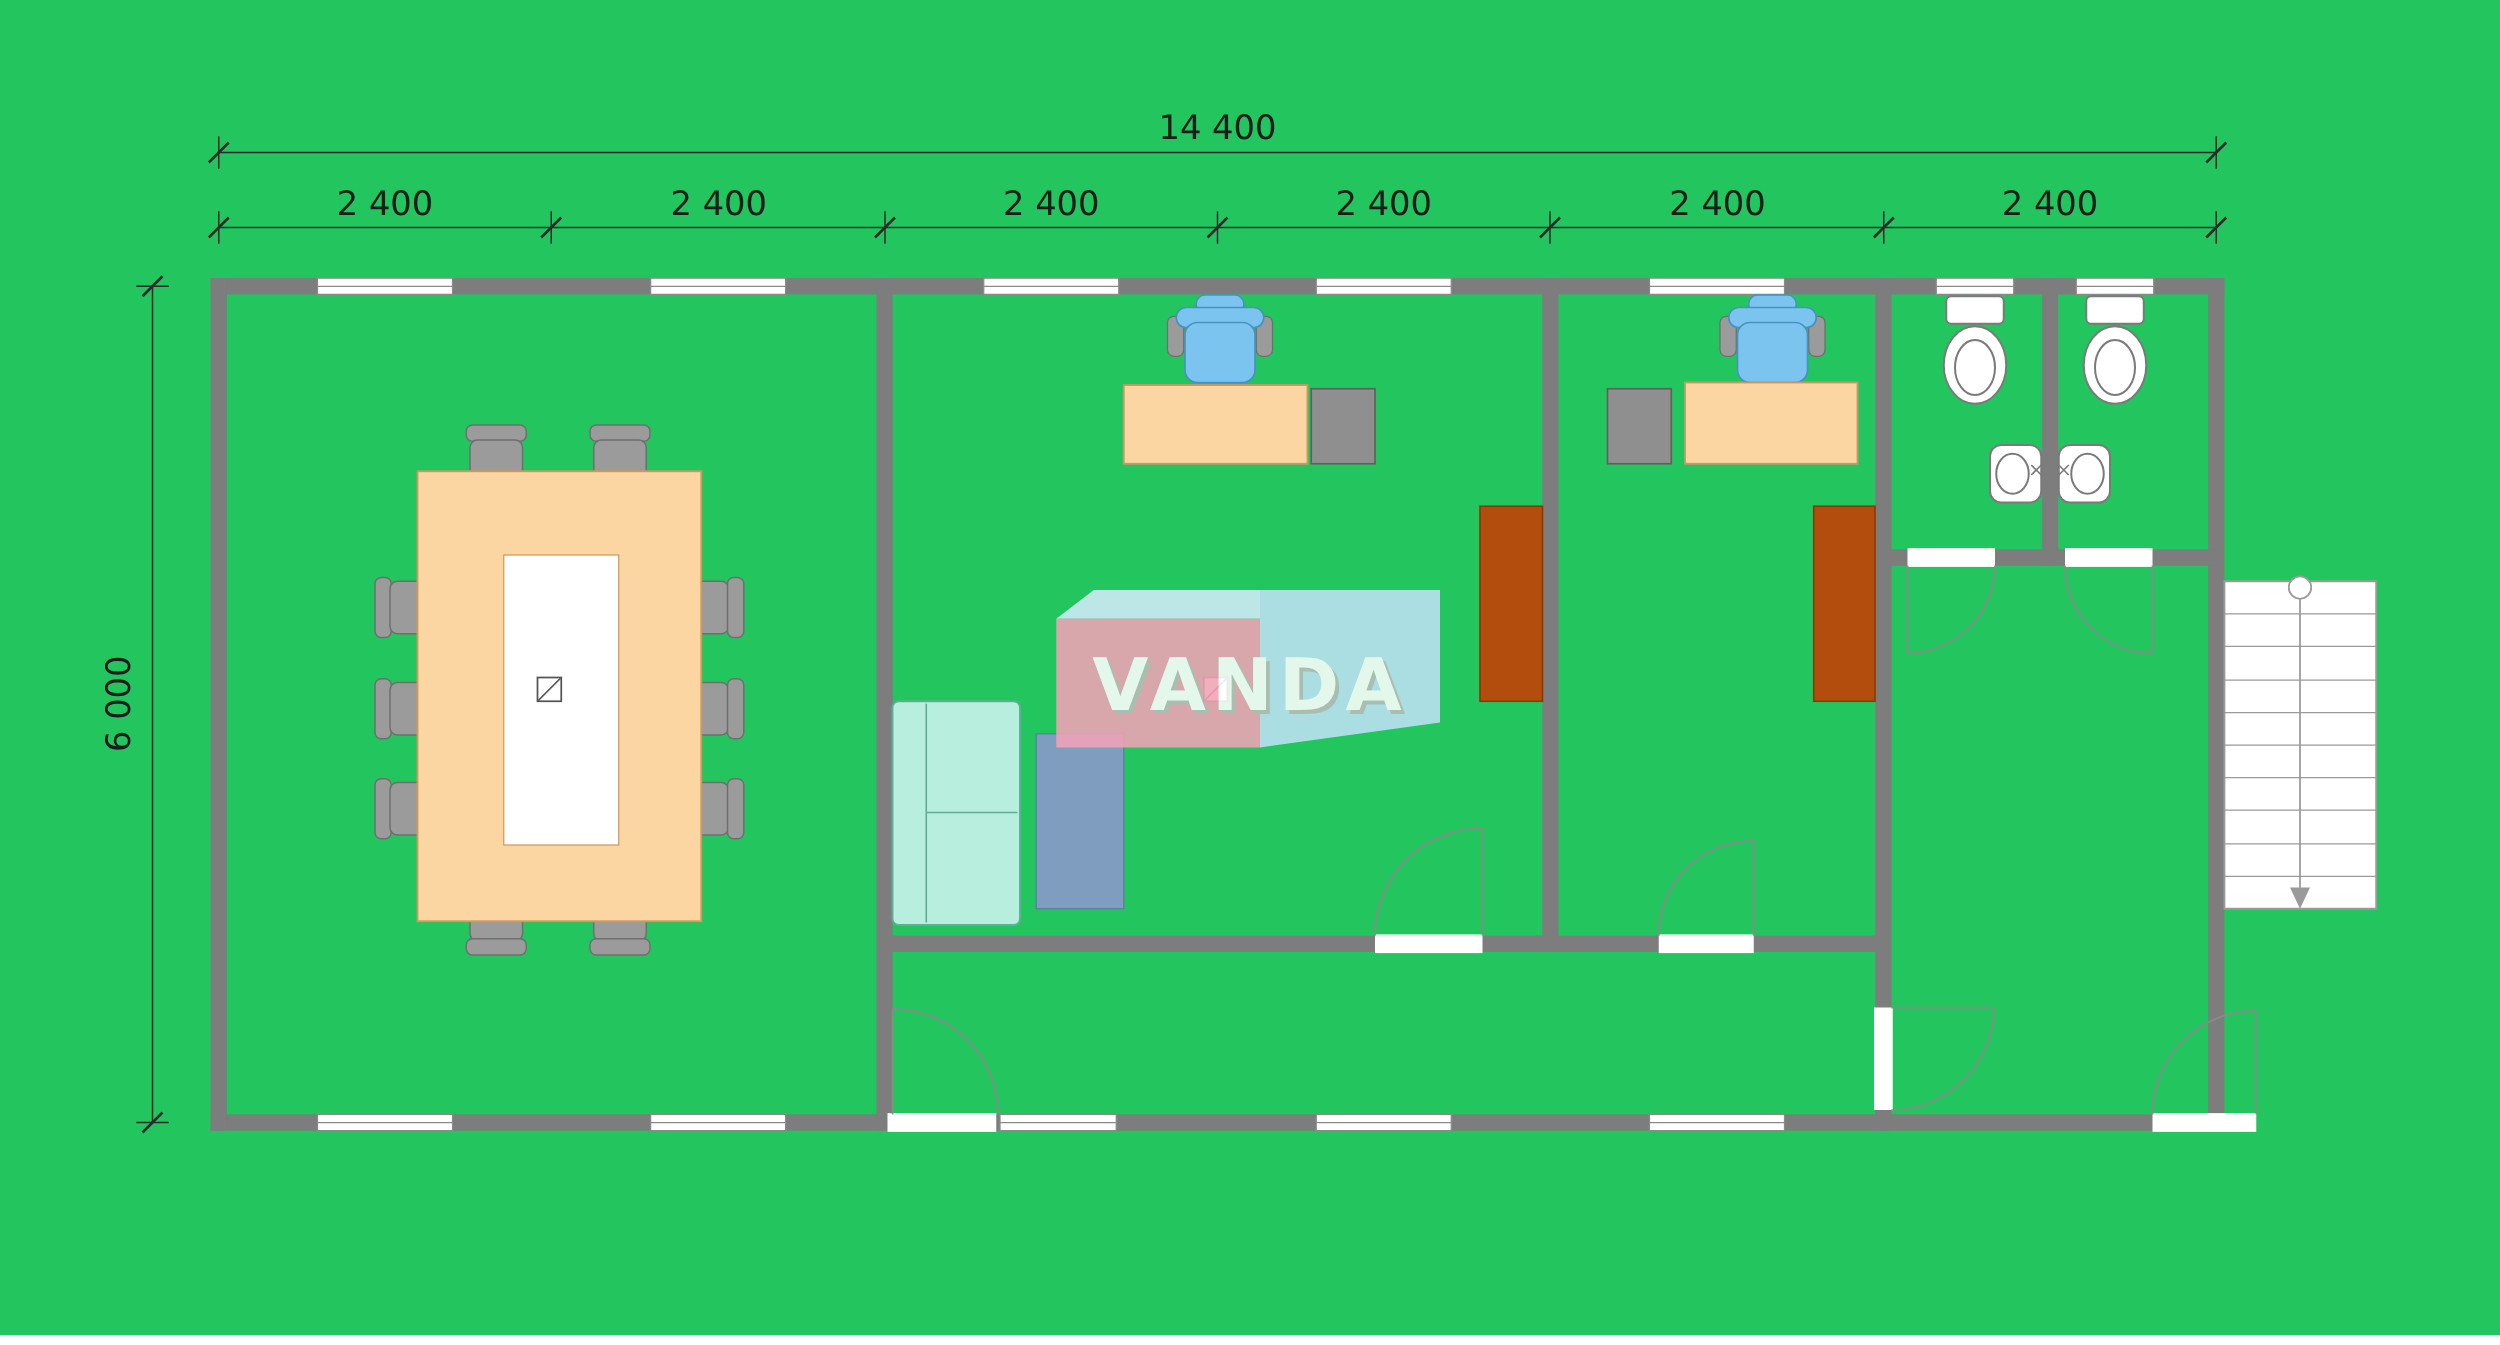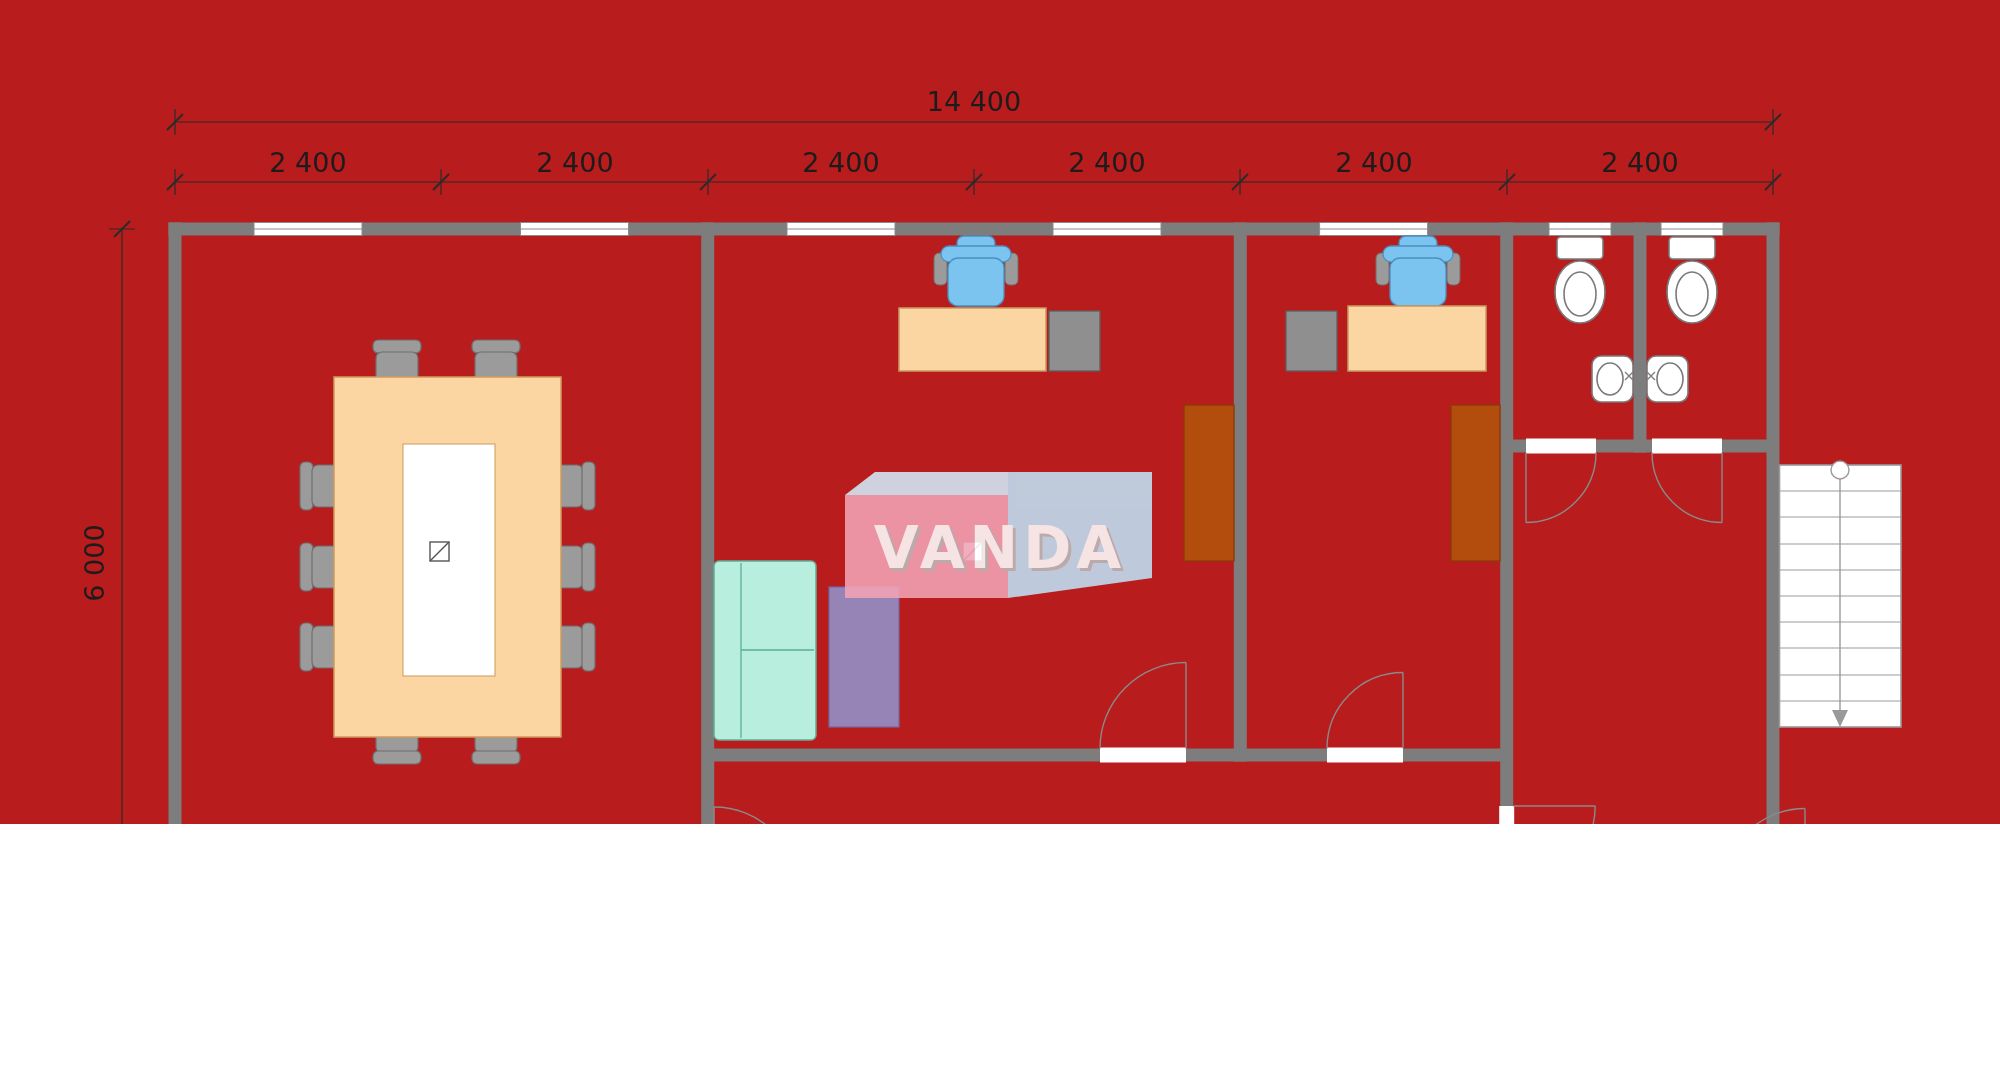--- a/index.html
+++ b/index.html
@@ -1,17 +1,17 @@
 <!DOCTYPE html>
 <html><head>
 <meta charset="utf-8">
 <title>Floor Plan</title>
 <style>
   html,body{margin:0;padding:0;background:#ffffff;}
-  .canvas{position:relative;width:2000px;height:824px;background:#b91c1c;overflow:hidden;
+  .canvas{position:relative;width:2000px;height:1068px;background:#22c55e;overflow:hidden;
           font-family:"DejaVu Sans", "Liberation Sans", sans-serif;}
   svg{position:absolute;left:0;top:0;}
   .dim-text{fill:#1c1c1c;font-size:27px;font-family:"DejaVu Sans", sans-serif;}
   .dim-line{stroke:#2b2b2b;stroke-width:1.2;fill:none;}
   .dim-tick{stroke:#2b2b2b;stroke-width:2;fill:none;}
   .thin{stroke:#8a8a8a;stroke-width:1.4;fill:none;}
   .fixture{stroke:#7a7a7a;stroke-width:1.6;fill:#ffffff;}
   .logo-text{font-size:58px;font-weight:bold;letter-spacing:5px;font-family:"DejaVu Sans", sans-serif;}
 </style>
 </head>

